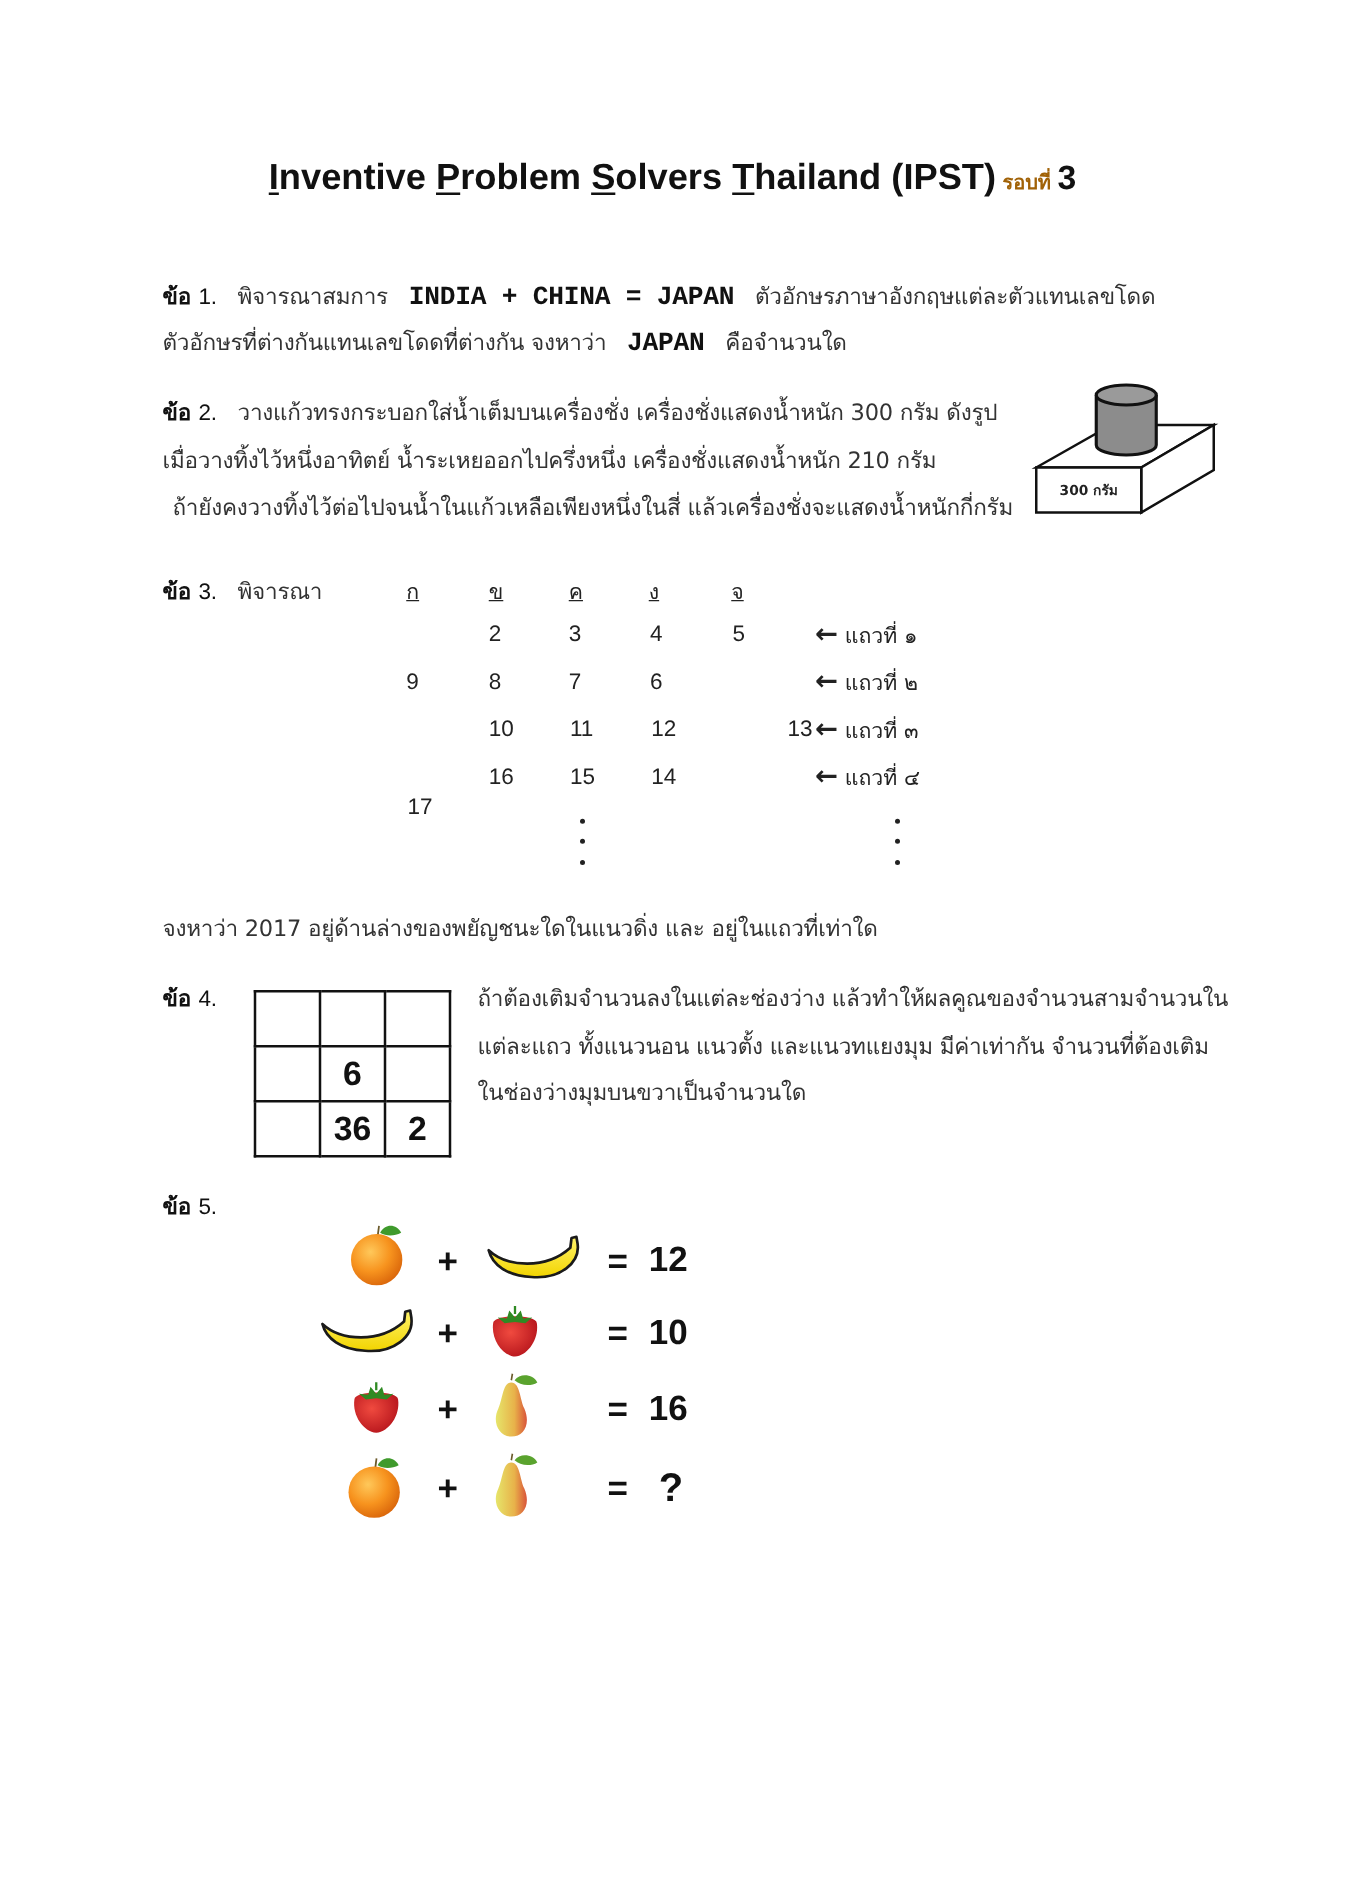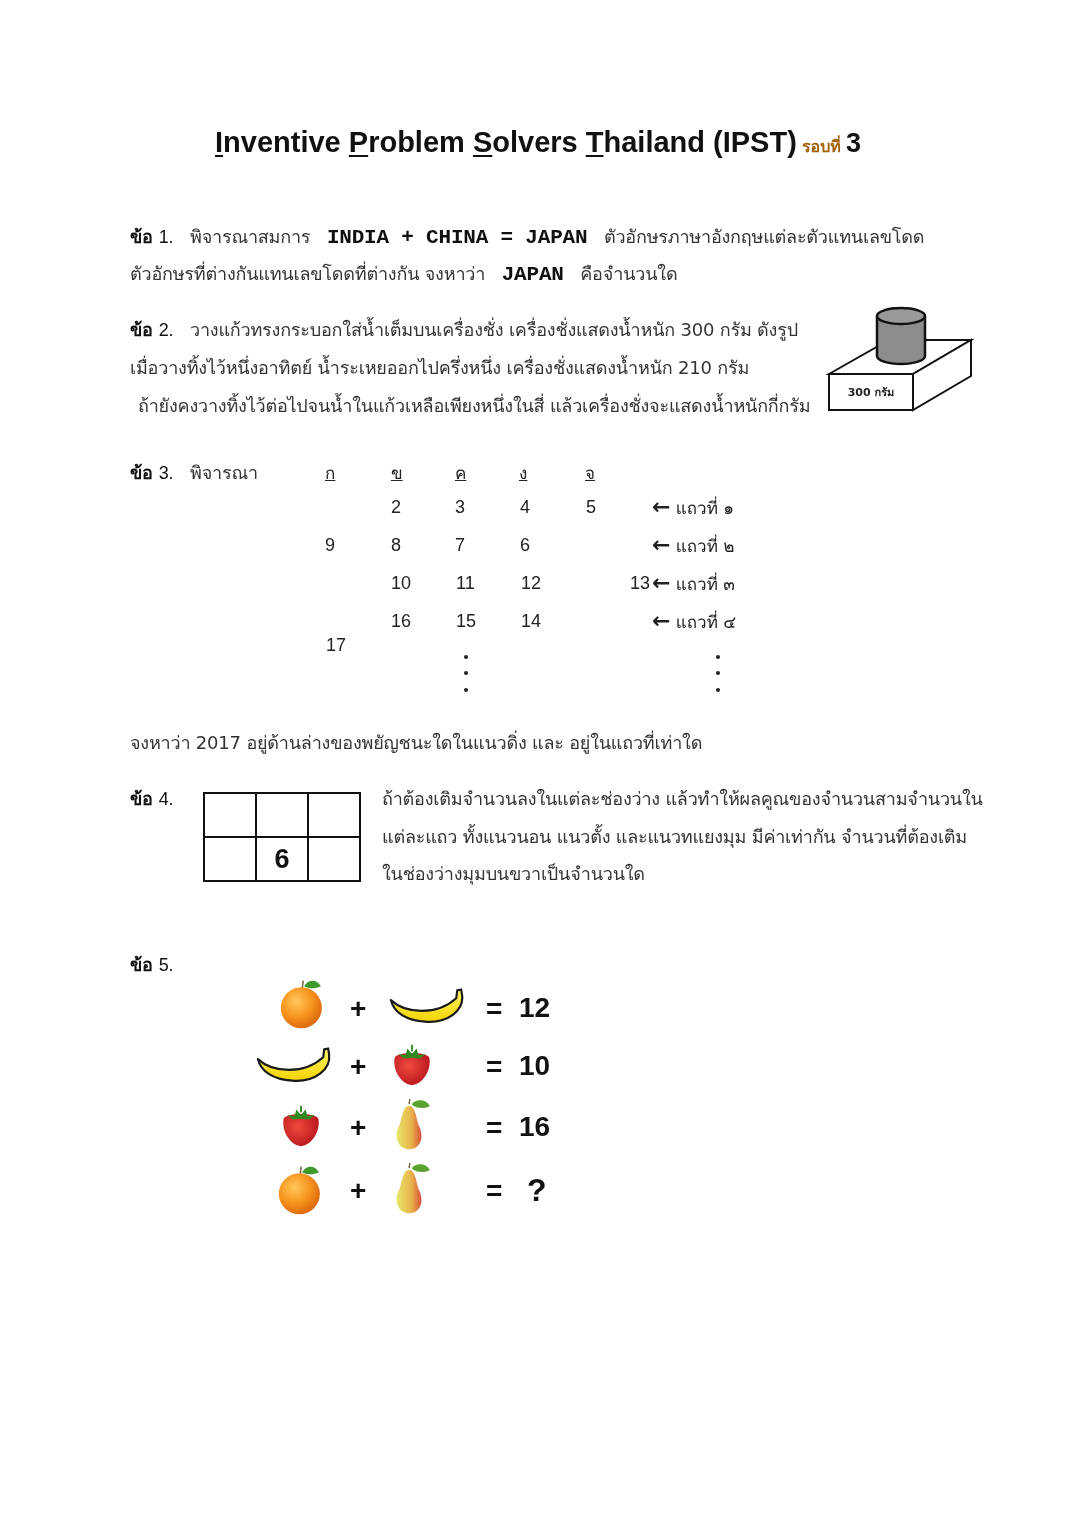--- a/index.html
+++ b/index.html
@@ -168,20 +168,25 @@
       <tr>
     <td></td>
     <td></td>
     <td></td>
   </tr>
   <tr>
     <td></td>
     <td>6</td>
     <td></td>
   </tr>
+  <tr>
+    <td></td>
+    <td>36</td>
+    <td>2</td>
+  </tr>
 </tbody>
   </table>
 
 <div class="abs line" style="left:382px; top:784px;">ถ้าต้องเติมจำนวนลงในแต่ละช่องว่าง แล้วทำให้ผลคูณของจำนวนสามจำนวนใน</div>
 <div class="abs line" style="left:382px; top:822px;">แต่ละแถว ทั้งแนวนอน แนวตั้ง และแนวทแยงมุม มีค่าเท่ากัน จำนวนที่ต้องเติม</div>
 <div class="abs line" style="left:382px; top:859px;">ในช่องว่างมุมบนขวาเป็นจำนวนใด</div>
 
 <div class="abs line" style="left:130px; top:950px;">
   <span class="qlabel"><span>ข้อ</span> <span class="n">5.</span></span>
 </div>

